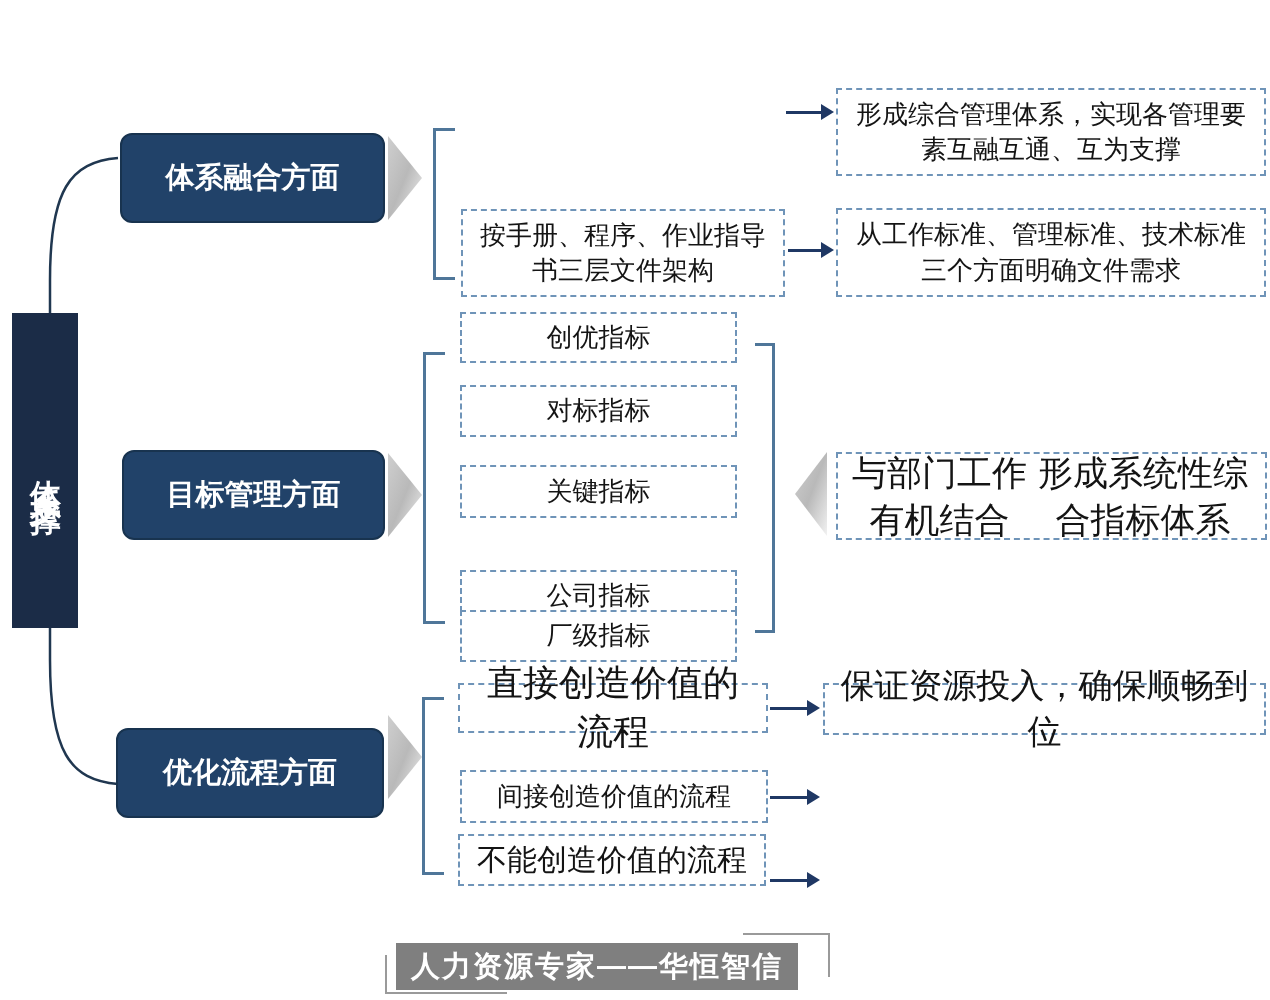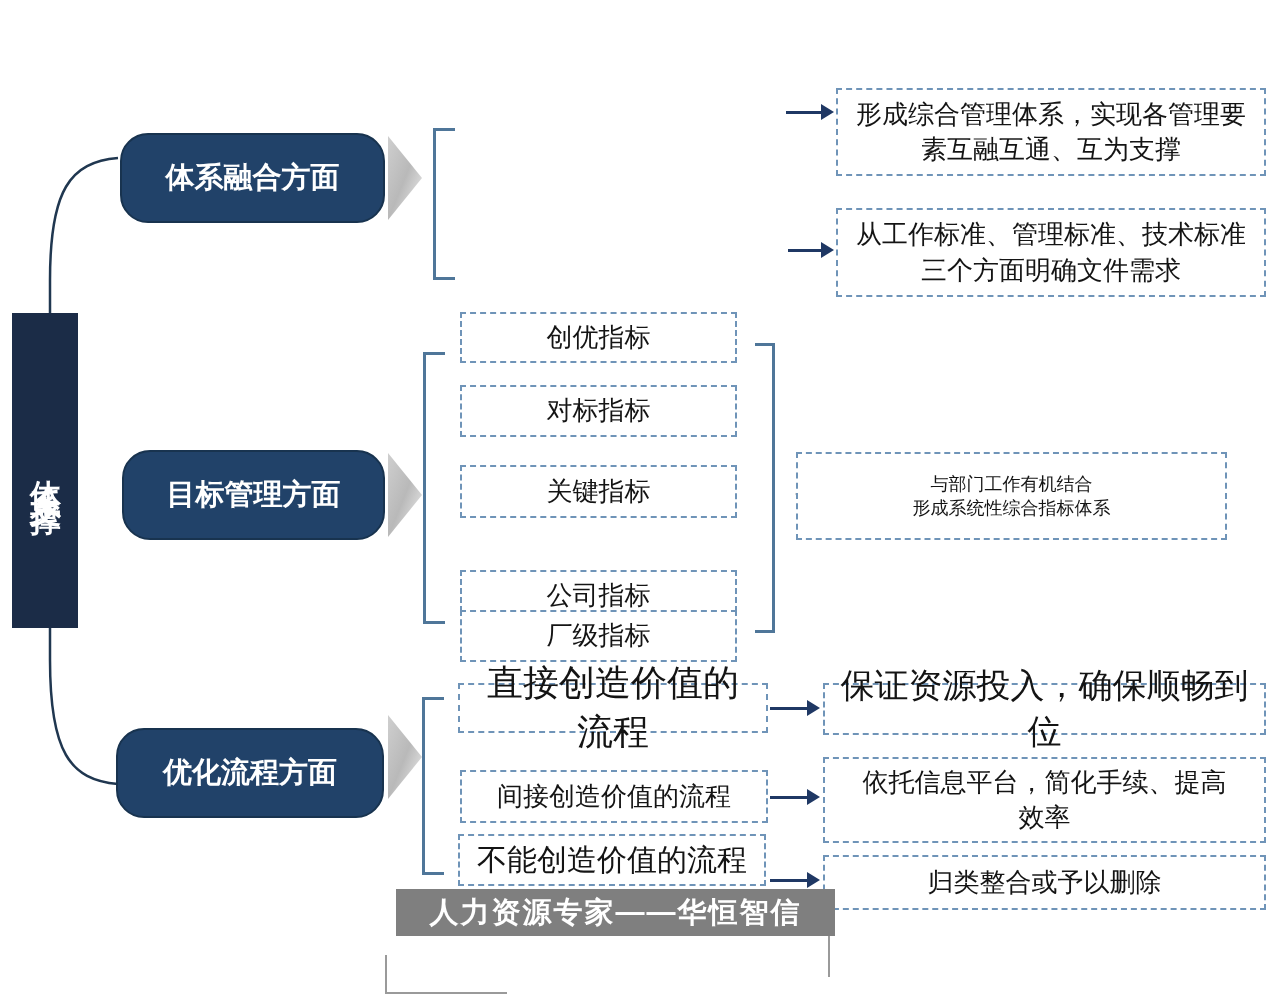--- a/index.html
+++ b/index.html
@@ -1,18 +1,18 @@
 <!DOCTYPE html>
 <html><head>
 <meta charset="utf-8">
 <style>
   html,body{margin:0;padding:0;background:#fff;}
   #stage{position:relative;width:1270px;height:1000px;background:#ffffff;overflow:hidden;
          font-family:"Liberation Sans","DejaVu Sans",sans-serif;color:#111;}
-  .navy-box{position:absolute;background:#214269;border:2px solid #18334f;border-radius:28px;
+  .navy-box{position:absolute;background:#214269;border:2px solid #18334f;border-radius:12px;
             display:flex;align-items:center;justify-content:center;color:#fff;
             font-size:29px;font-weight:bold;box-sizing:border-box;}
   .vbar{position:absolute;background:#1b2c47;display:flex;align-items:center;justify-content:center;}
   .vbar span{writing-mode:vertical-rl;text-orientation:upright;color:#fff;font-size:31px;
              font-weight:bold;letter-spacing:8px;}
   .dashed-box{position:absolute;background:#fff;border:2px dashed #6f94b8;box-sizing:border-box;
               display:flex;align-items:center;justify-content:center;text-align:center;
               font-size:25px;font-weight:500;color:#141414;line-height:1.35;padding:2px 10px;}
   .bracket-l{position:absolute;border-left:3px solid #4f7699;border-top:3px solid #4f7699;
              border-bottom:3px solid #4f7699;box-sizing:border-box;}
@@ -63,20 +63,23 @@
   <div class="bracket-l" style="left:433px;top:128px;width:22px;height:152px"></div>
 
   <div class="h-arrow" style="left:786px;top:104px;width:48px">
       <i class="shaft"></i>
       <i class="head"></i>
     </div>
   <div class="dashed-box" style="left:836px;top:88px;width:430px;height:88px;font-size:26px">
     <span>形成综合管理体系，实现各管理要素互融互通、互为支撑</span>
   </div>
 
+  <div class="dashed-box" style="left:461px;top:209px;width:324px;height:88px;font-size:26px">
+    <span>按手册、程序、作业指导书三层文件架构</span>
+  </div>
   <div class="h-arrow" style="left:788px;top:242px;width:46px">
       <i class="shaft"></i>
       <i class="head"></i>
     </div>
   <div class="dashed-box" style="left:836px;top:208px;width:430px;height:89px;font-size:26px">
     <span>从工作标准、管理标准、技术标准三个方面明确文件需求</span>
   </div>
 
   <div class="navy-box" style="left:122px;top:450px;width:263px;height:90px">
     <span>目标管理方面</span>
@@ -103,21 +106,21 @@
   <div class="dashed-box" style="left:460px;top:610px;width:277px;height:52px;font-size:26px">
     <span>厂级指标</span>
   </div>
 
   <div class="bracket-r" style="left:755px;top:343px;width:20px;height:290px"></div>
 
   <svg class="chev" style="left:795px;top:452px" width="32" height="84">
     <polygon points="32,0 0,42 32,84" fill="url(#grad-chev)"></polygon>
   </svg>
 
-  <div class="dashed-box" style="left:796px;top:452px;width:431px;height:88px;font-size:18px;flex-direction:column">
+  <div class="dashed-box" style="left:836px;top:452px;width:431px;height:88px;font-size:35px;">
     <span>与部门工作有机结合</span>
     <span>形成系统性综合指标体系</span>
   </div>
 
   <div class="navy-box" style="left:116px;top:728px;width:268px;height:90px">
     <span>优化流程方面</span>
   </div>
 
   <svg class="chev" style="left:388px;top:715px" width="34" height="84">
     <polygon points="0,0 34,42 0,84" fill="url(#grad-chev)"></polygon>
@@ -136,34 +139,28 @@
     <span>保证资源投入，确保顺畅到位</span>
   </div>
 
   <div class="dashed-box" style="left:460px;top:770px;width:308px;height:53px;font-size:26px">
     <span>间接创造价值的流程</span>
   </div>
   <div class="h-arrow" style="left:770px;top:789px;width:50px">
       <i class="shaft"></i>
       <i class="head"></i>
     </div>
-  <div class="dashed-box" style="left:823px;top:757px;width:443px;height:86px;font-size:26px;padding:2px 30px">
-    <span>依托信息平台，简化手续、提高效率</span>
-  </div>
 
   <div class="dashed-box" style="left:458px;top:834px;width:308px;height:52px;font-size:30px">
     <span>不能创造价值的流程</span>
   </div>
   <div class="h-arrow" style="left:770px;top:872px;width:50px">
       <i class="shaft"></i>
       <i class="head"></i>
     </div>
-  <div class="dashed-box" style="left:823px;top:855px;width:443px;height:55px;font-size:26px">
-    <span>归类整合或予以删除</span>
-  </div>
 
   <div class="frame-tr" style="left:743px;top:933px;width:85px;height:42px"></div>
   <div class="frame-bl" style="left:385px;top:955px;width:120px;height:37px"></div>
-  <div class="footer-banner" style="left:396px;top:889px;width:439px;height:47px">
+  <div class="footer-banner" style="left:396px;top:943px;width:402px;height:47px">
     <span>人力资源专家——华恒智信</span>
   </div>
 
 </div>
 
 </body></html>

